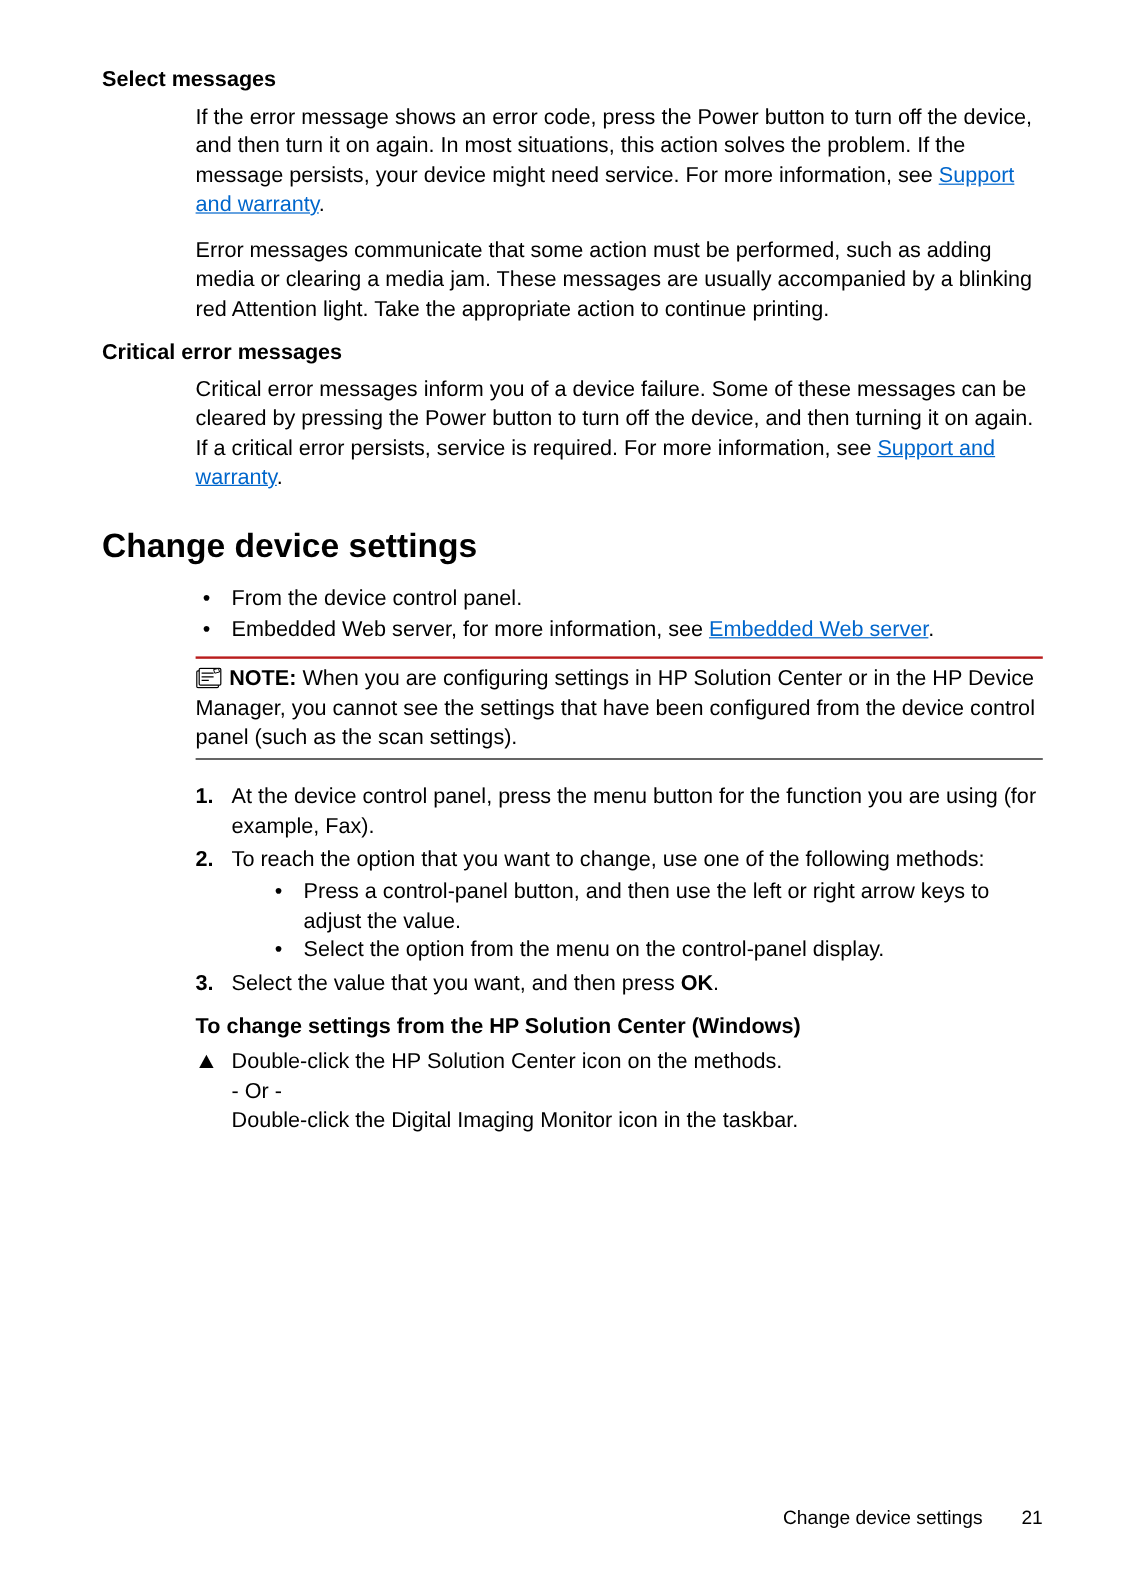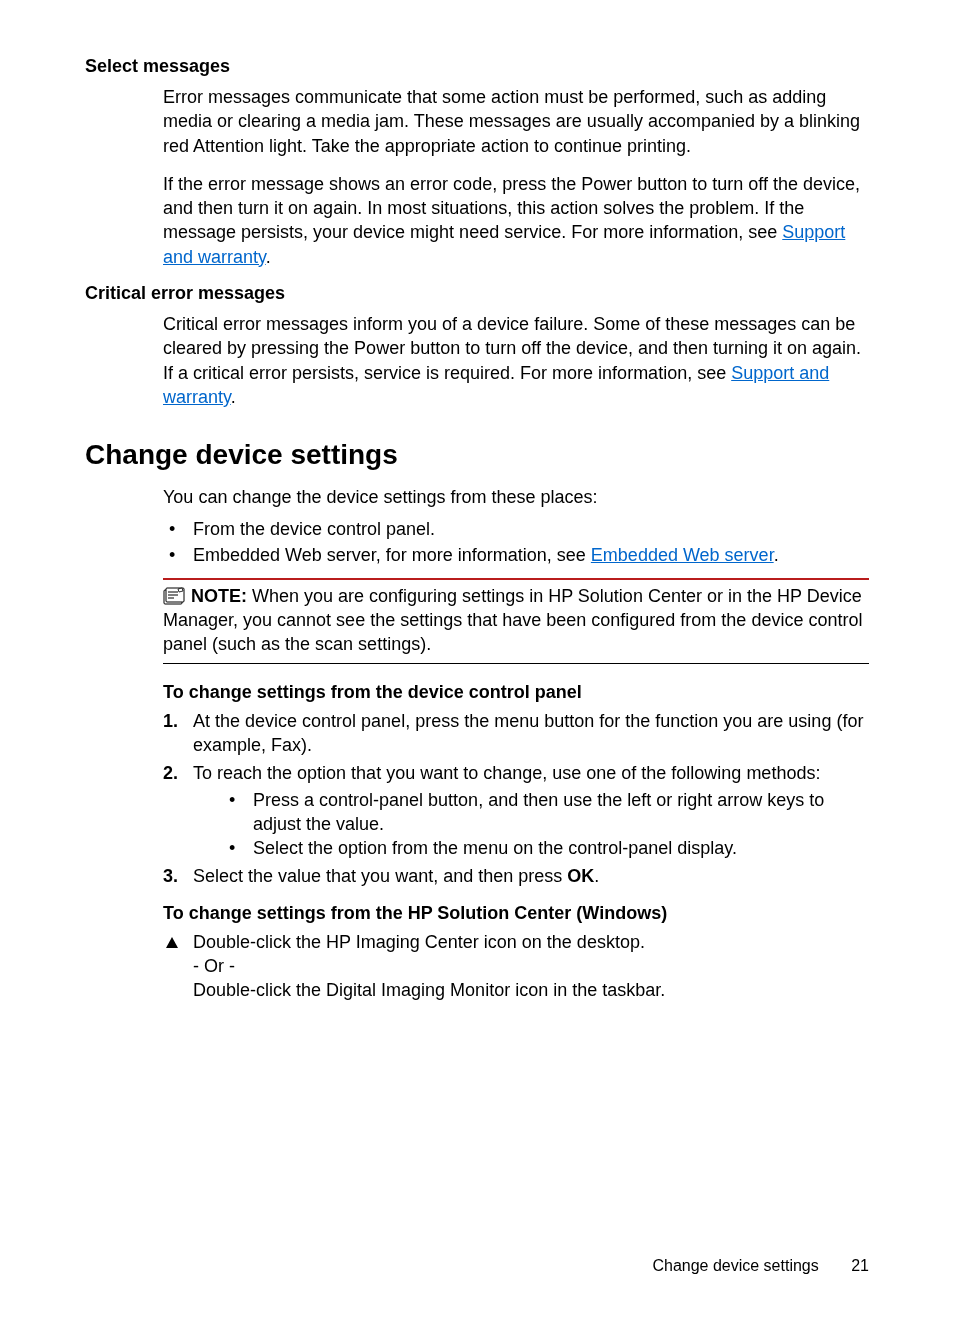--- a/index.html
+++ b/index.html
@@ -133,53 +133,51 @@
     margin-right: 6px;
   }
 </style>
 </head>
 <body>
 
 <div class="page">
 
   <h3 class="h2sub">Select messages</h3>
 
-  <p class="body-text">Error messages communicate that some action must be performed, such as adding media or clearing a media jam. These messages are usually accompanied by a blinking red Attention light. Take the appropriate action to continue printing.</p>
-
   <p class="body-text">
     <span>If the error message shows an error code, press the Power button to turn off the device, and then turn it on again. In most situations, this action solves the problem. If the message persists, your device might need service. For more information, see </span><a href="#" class="link">Support and warranty</a><span>.</span>
   </p>
 
+  <p class="body-text">Error messages communicate that some action must be performed, such as adding media or clearing a media jam. These messages are usually accompanied by a blinking red Attention light. Take the appropriate action to continue printing.</p>
+
   <h3 class="h2sub">Critical error messages</h3>
 
   <p class="body-text">
     <span>Critical error messages inform you of a device failure. Some of these messages can be cleared by pressing the Power button to turn off the device, and then turning it on again. If a critical error persists, service is required. For more information, see </span><a href="#" class="link">Support and warranty</a><span>.</span>
   </p>
 
   <h2 class="h1">Change device settings</h2>
 
-  <p class="body-text" style="margin-bottom:6px;">You can change the device settings from these places:</p>
 
   <ul class="bullets">
     <li>From the device control panel.</li>
     <li>
       <span>Embedded Web server, for more information, see </span><a href="#" class="link">Embedded Web server</a><span>.</span>
     </li>
   </ul>
 
   <div class="note-block">
     <svg class="note-svg" width="22" height="18" viewBox="0 0 22 18">
       <rect x="1" y="3" width="18" height="14" rx="1" fill="none" stroke="#000" stroke-width="1"></rect>
       <rect x="3" y="1" width="18" height="14" rx="1" fill="#fff" stroke="#000" stroke-width="1"></rect>
       <path d="M5 5 h10 M5 8 h10 M5 11 h6" stroke="#000" stroke-width="1"></path>
       <path d="M15 2 l4 -1 l1 3 l-4 1 z" fill="#fff" stroke="#000" stroke-width="0.8"></path>
     </svg><span class="bold">NOTE:</span><span> When you are configuring settings in HP Solution Center or in the HP Device Manager, you cannot see the settings that have been configured from the device control panel (such as the scan settings).</span>
   </div>
 
-  <div class="subhead">To change settings from the device control panel</div>
 
   <ol class="numlist">
     <li><span class="num">1.</span><span>At the device control panel, press the menu button for the function you are using (for example, Fax).</span></li>
     <li><span class="num">2.</span><span>To reach the option that you want to change, use one of the following methods:</span>
       <ul class="inner-bullets">
         <li>Press a control-panel button, and then use the left or right arrow keys to adjust the value.</li>
         <li>Select the option from the menu on the control-panel display.</li>
       </ul>
     </li>
     <li><span class="num">3.</span><span>Select the value that you want, and then press </span><span class="bold">OK</span><span>.</span></li>
@@ -187,21 +185,21 @@
 
   <div class="subhead">To change settings from the HP Solution Center (Windows)</div>
 
   <ul class="triangle">
     <li>
       <span class="tri">
         <svg width="14" height="14" viewBox="0 0 14 14">
             <path d="M7 1 L13 12 L1 12 Z" fill="#000"></path>
           </svg>
       </span>
-      <span>Double-click the HP Imaging Center icon on the desktop.</span><br>
+      <span>Double-click the HP Solution Center icon on the methods.</span><br>
       <span>- Or -</span><br>
       <span>Double-click the Digital Imaging Monitor icon in the taskbar.</span>
     </li>
   </ul>
 
 </div>
 
 <div class="footer">
   <span>Change device settings</span>
   <span class="page-num">21</span>

